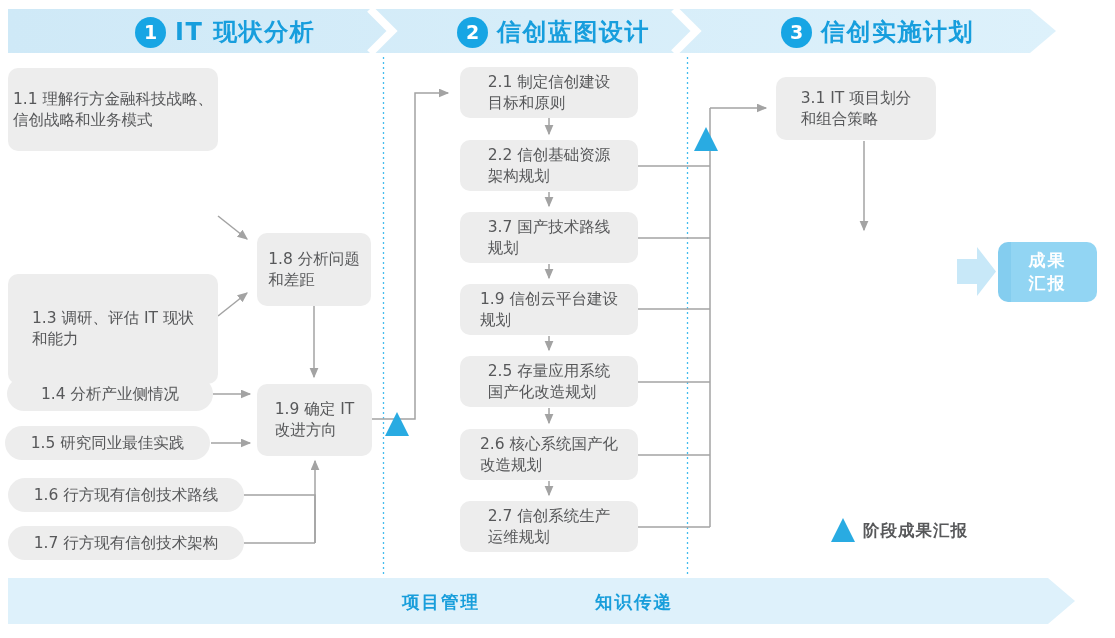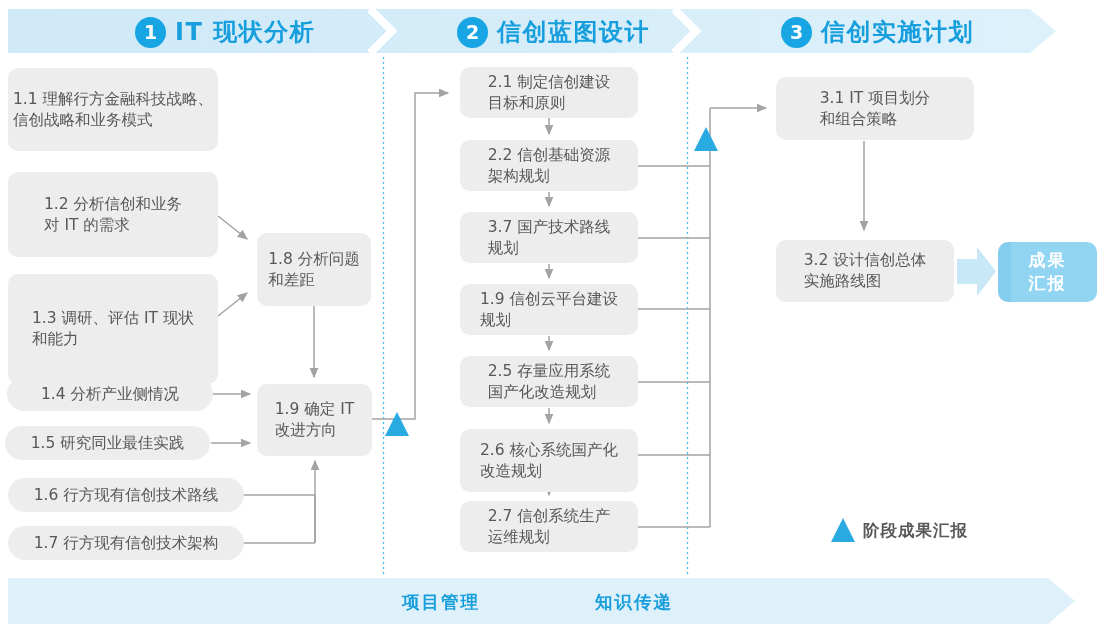--- a/index.html
+++ b/index.html
@@ -97,22 +97,20 @@
     <span class="phase-num">2</span>
     <span class="phase-title">信创蓝图设计</span>
   </div>
   <div class="phase-header" style="left:781px;">
     <span class="phase-num">3</span>
     <span class="phase-title">信创实施计划</span>
   </div>
 
   <div class="step" style="left:8px;top:68px;width:210px;height:83px;">1.1 理解行方金融科技战略、
 信创战略和业务模式</div>
-  <div class="step" style="left:8px;top:172px;width:210px;height:85px;">1.2 分析信创和业务
-对 IT 的需求</div>
   <div class="step" style="left:8px;top:274px;width:210px;height:110px;">1.3 调研、评估 IT 现状
 和能力</div>
   <div class="step pill" style="left:7px;top:377px;width:206px;height:34px;">1.4 分析产业侧情况</div>
   <div class="step pill" style="left:5px;top:426px;width:205px;height:34px;">1.5 研究同业最佳实践</div>
   <div class="step pill" style="left:8px;top:478px;width:236px;height:34px;">1.6 行方现有信创技术路线</div>
   <div class="step pill" style="left:8px;top:526px;width:236px;height:34px;">1.7 行方现有信创技术架构</div>
   <div class="step" style="left:257px;top:233px;width:114px;height:73px;">1.8 分析问题
 和差距</div>
   <div class="step" style="left:257px;top:384px;width:115px;height:72px;">1.9 确定 IT
 改进方向</div>
@@ -120,29 +118,27 @@
   <div class="step" style="left:460px;top:67px;width:178px;height:51px;">2.1 制定信创建设
 目标和原则</div>
   <div class="step" style="left:460px;top:140px;width:178px;height:51px;">2.2 信创基础资源
 架构规划</div>
   <div class="step" style="left:460px;top:212px;width:178px;height:51px;">3.7 国产技术路线
 规划</div>
   <div class="step" style="left:460px;top:284px;width:178px;height:51px;">1.9 信创云平台建设
 规划</div>
   <div class="step" style="left:460px;top:356px;width:178px;height:51px;">2.5 存量应用系统
 国产化改造规划</div>
-  <div class="step" style="left:460px;top:429px;width:178px;height:63px;">2.6 核心系统国产化
+  <div class="step" style="left:460px;top:429px;width:178px;height:51px;">2.6 核心系统国产化
 改造规划</div>
   <div class="step" style="left:460px;top:501px;width:178px;height:51px;">2.7 信创系统生产
 运维规划</div>
 
-  <div class="step" style="left:776px;top:77px;width:198px;height:63px;">3.1 IT 项目划分
+  <div class="step" style="left:776px;top:77px;width:160px;height:63px;">3.1 IT 项目划分
 和组合策略</div>
-  <div class="step" style="left:776px;top:240px;width:178px;height:62px;">3.2 设计信创总体
-实施路线图</div>
 
   <div class="result-box">成果
 汇报</div>
 
   <div class="legend-label">阶段成果汇报</div>
 
   <div class="footer-label" style="left:402px;">项目管理</div>
   <div class="footer-label" style="left:595px;">知识传递</div>
 
 </div>

